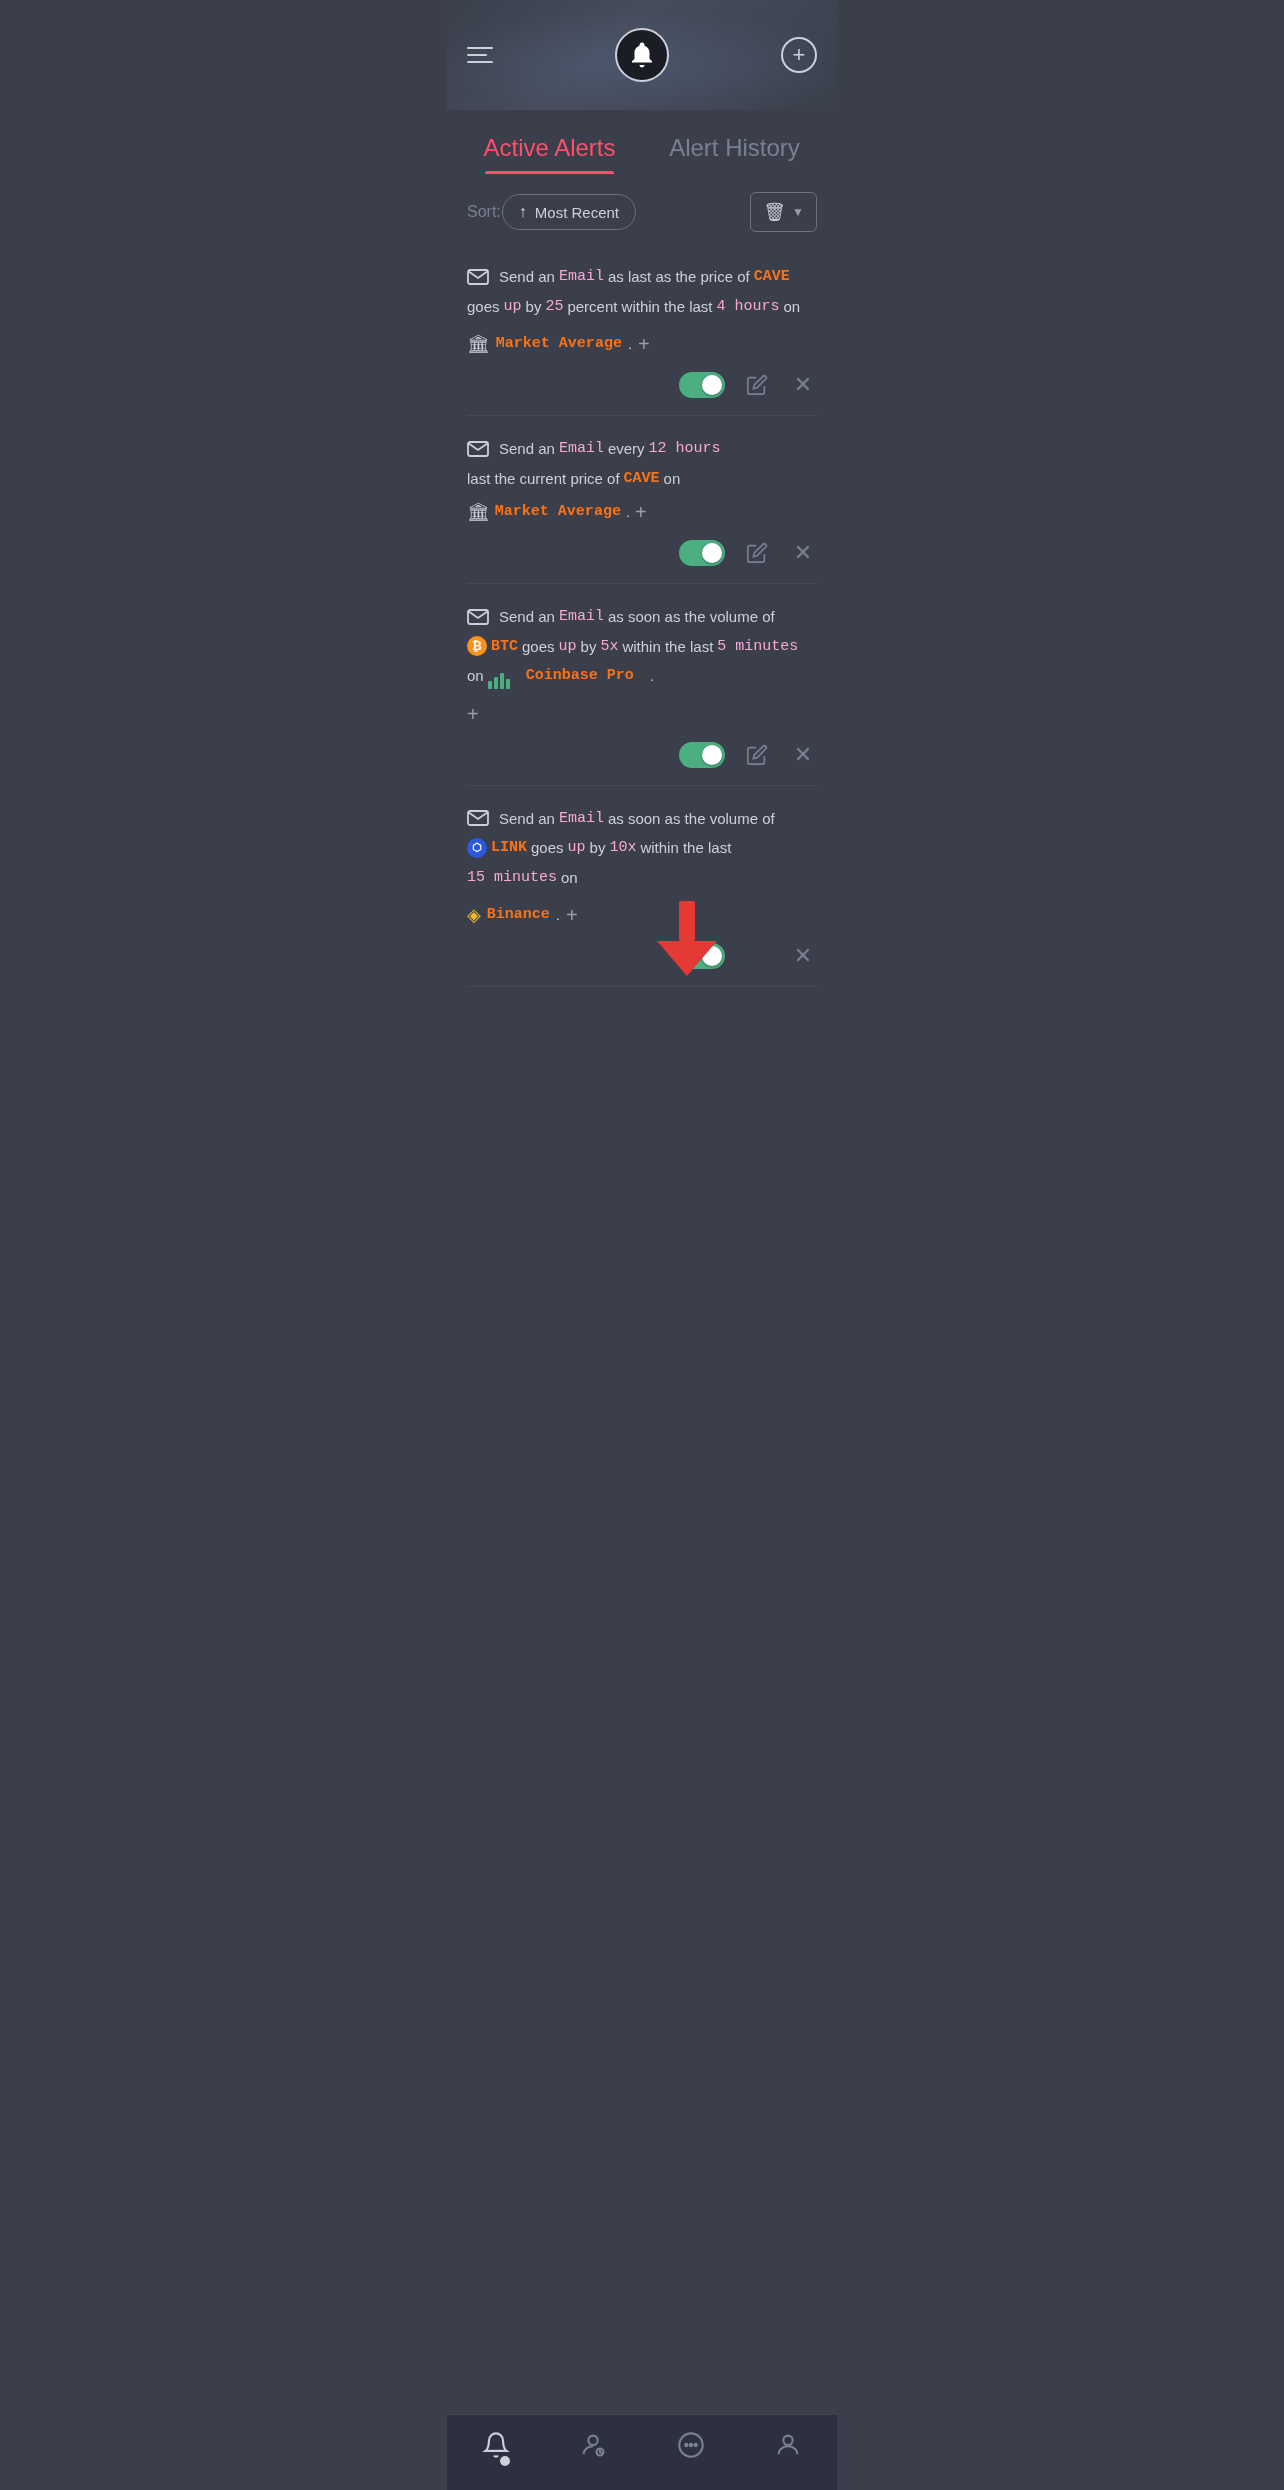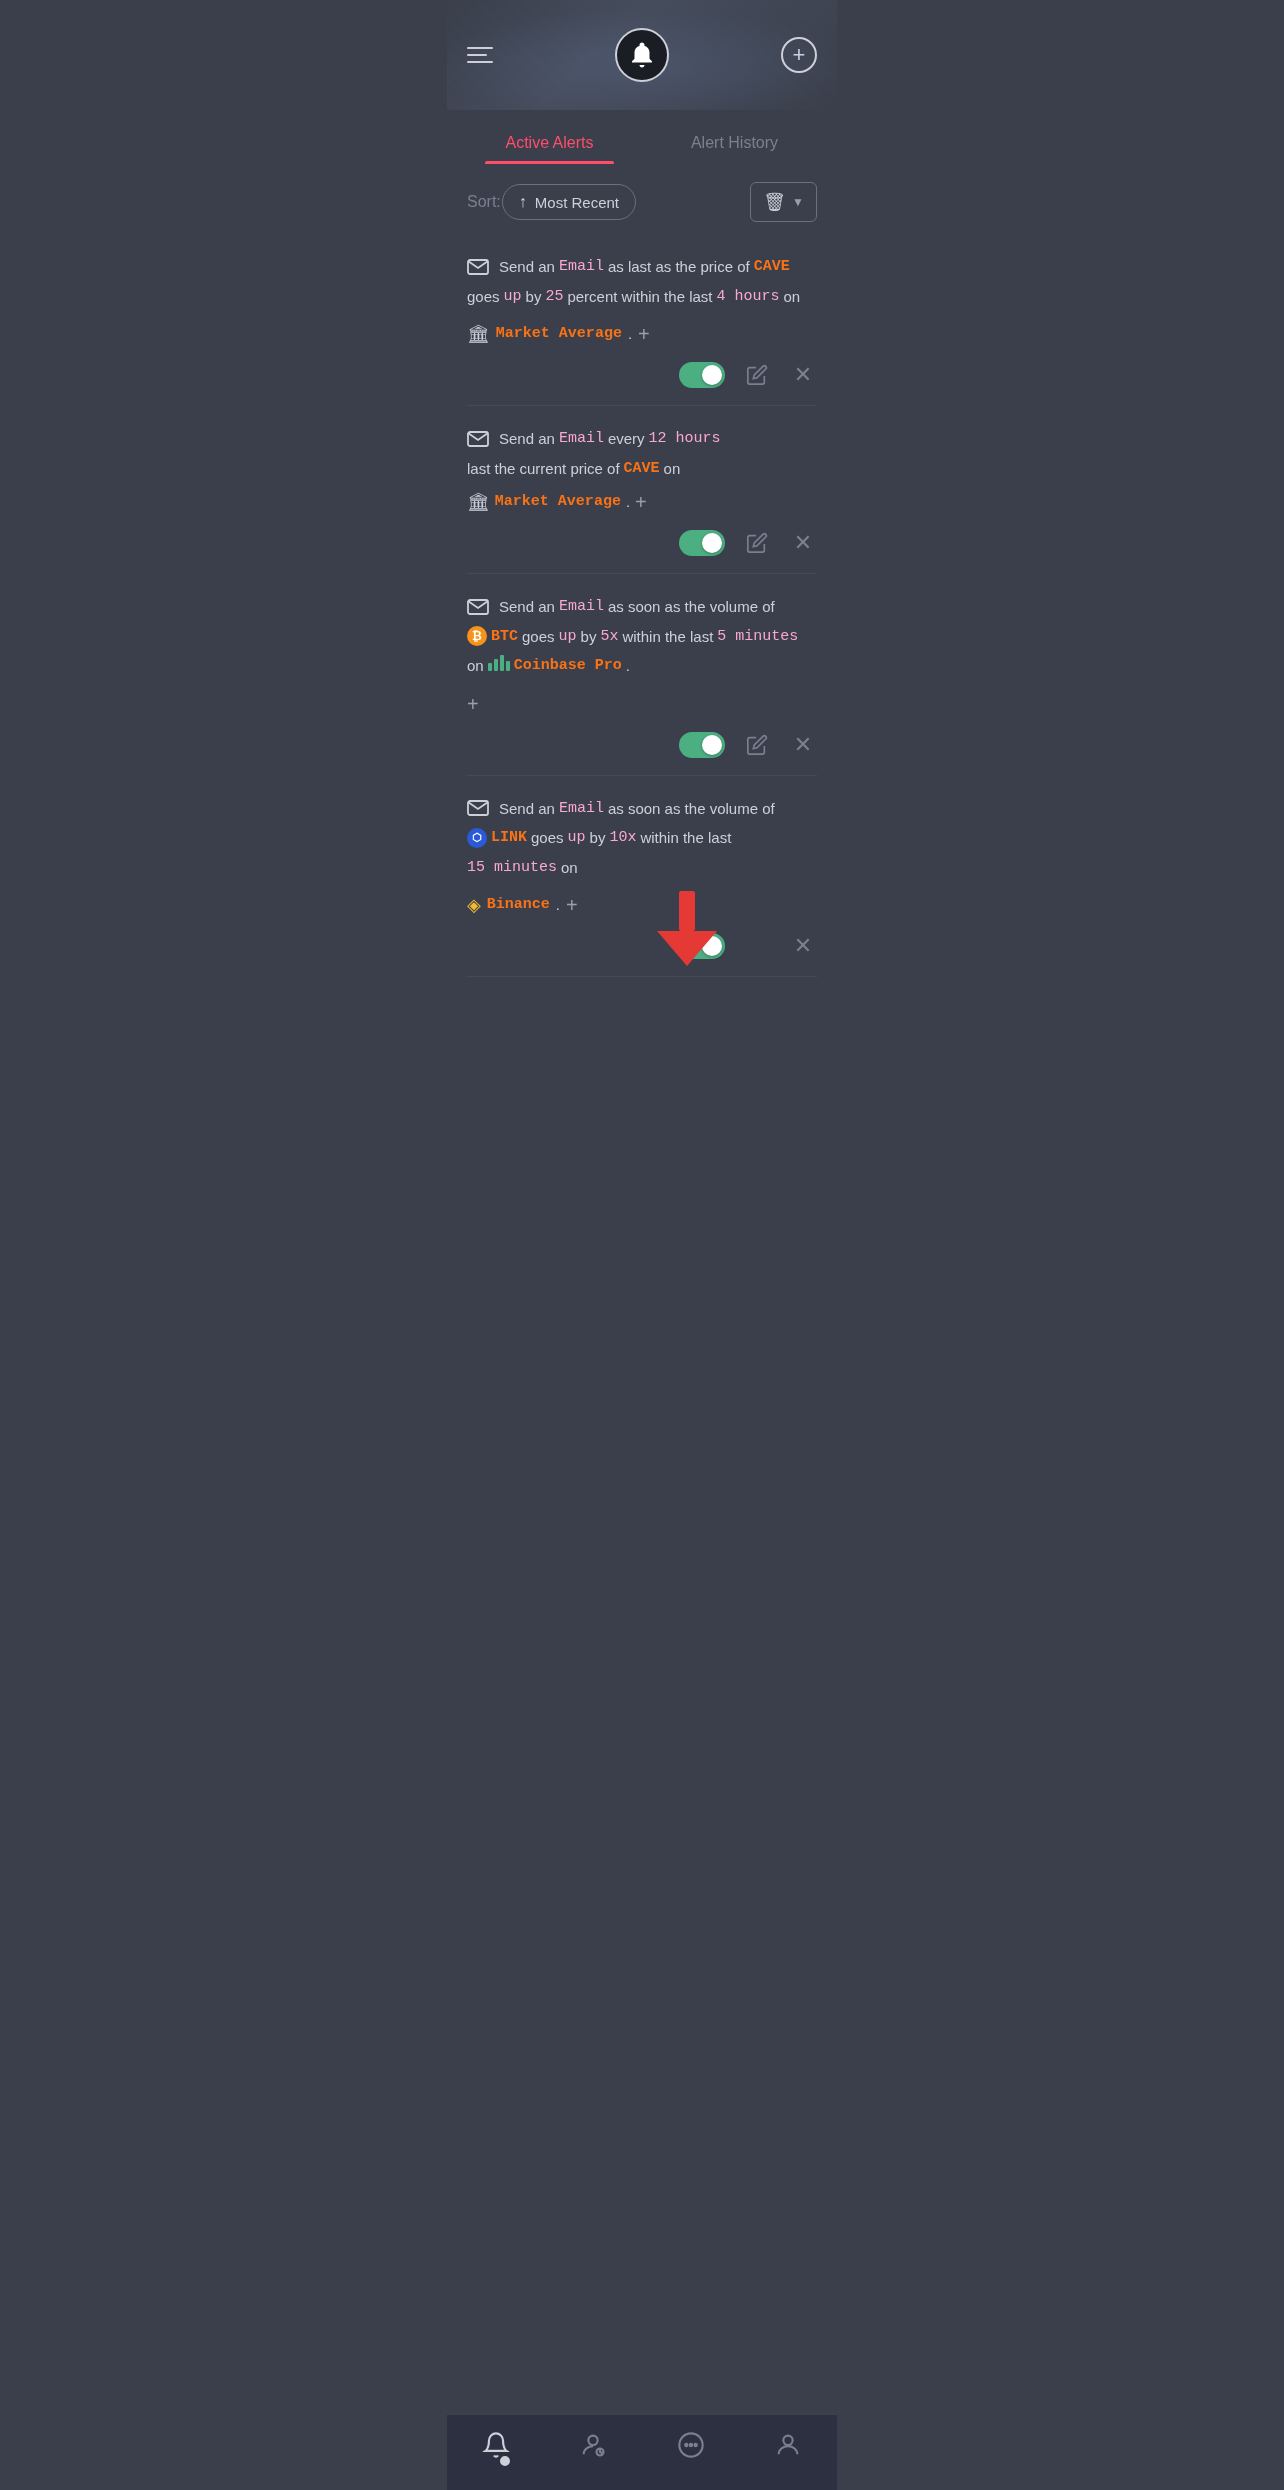--- a/index.html
+++ b/index.html
@@ -102,21 +102,21 @@
       display: flex;
       background: #3a3f4b;
       padding: 0 10px;
       margin-top: 8px;
     }
 
     .tab {
       flex: 1;
       text-align: center;
       padding: 16px 10px 12px;
-      font-size: 16px;
+      font-size: 24px;
       font-weight: 500;
       cursor: pointer;
       position: relative;
       color: #7a8090;
     }
 
     .tab.active {
       color: #ff4d6a;
     }
 
@@ -466,21 +466,21 @@
         <span class="coin-icon coin-btc">₿</span>
         <span class="highlight-bold">BTC</span>
       </span>
       <span> goes </span>
       <span class="highlight-green">up</span>
       <span> by </span>
       <span class="highlight-green">5x</span>
       <span> within the last </span>
       <span class="highlight-green">5 minutes</span>
       <span> on </span>
-      <span style="display:inline-flex;align-items:flex-start;gap:4px;">
+      <span style="display:inline-flex;align-items:flex-end;gap:16px;">
         <span style="display:inline-flex;align-items:flex-end;gap:2px;height:18px;">
           <span style="width:4px;height:8px;background:#4caf82;border-radius:1px;display:block;"></span>
           <span style="width:4px;height:12px;background:#4caf82;border-radius:1px;display:block;"></span>
           <span style="width:4px;height:16px;background:#4caf82;border-radius:1px;display:block;"></span>
           <span style="width:4px;height:10px;background:#4caf82;border-radius:1px;display:block;"></span>
         </span>
         <span class="highlight-bold">Coinbase Pro</span>
           <span>.</span>
       </span>
       <span style="width:100%; display:block; margin-top:4px;">

